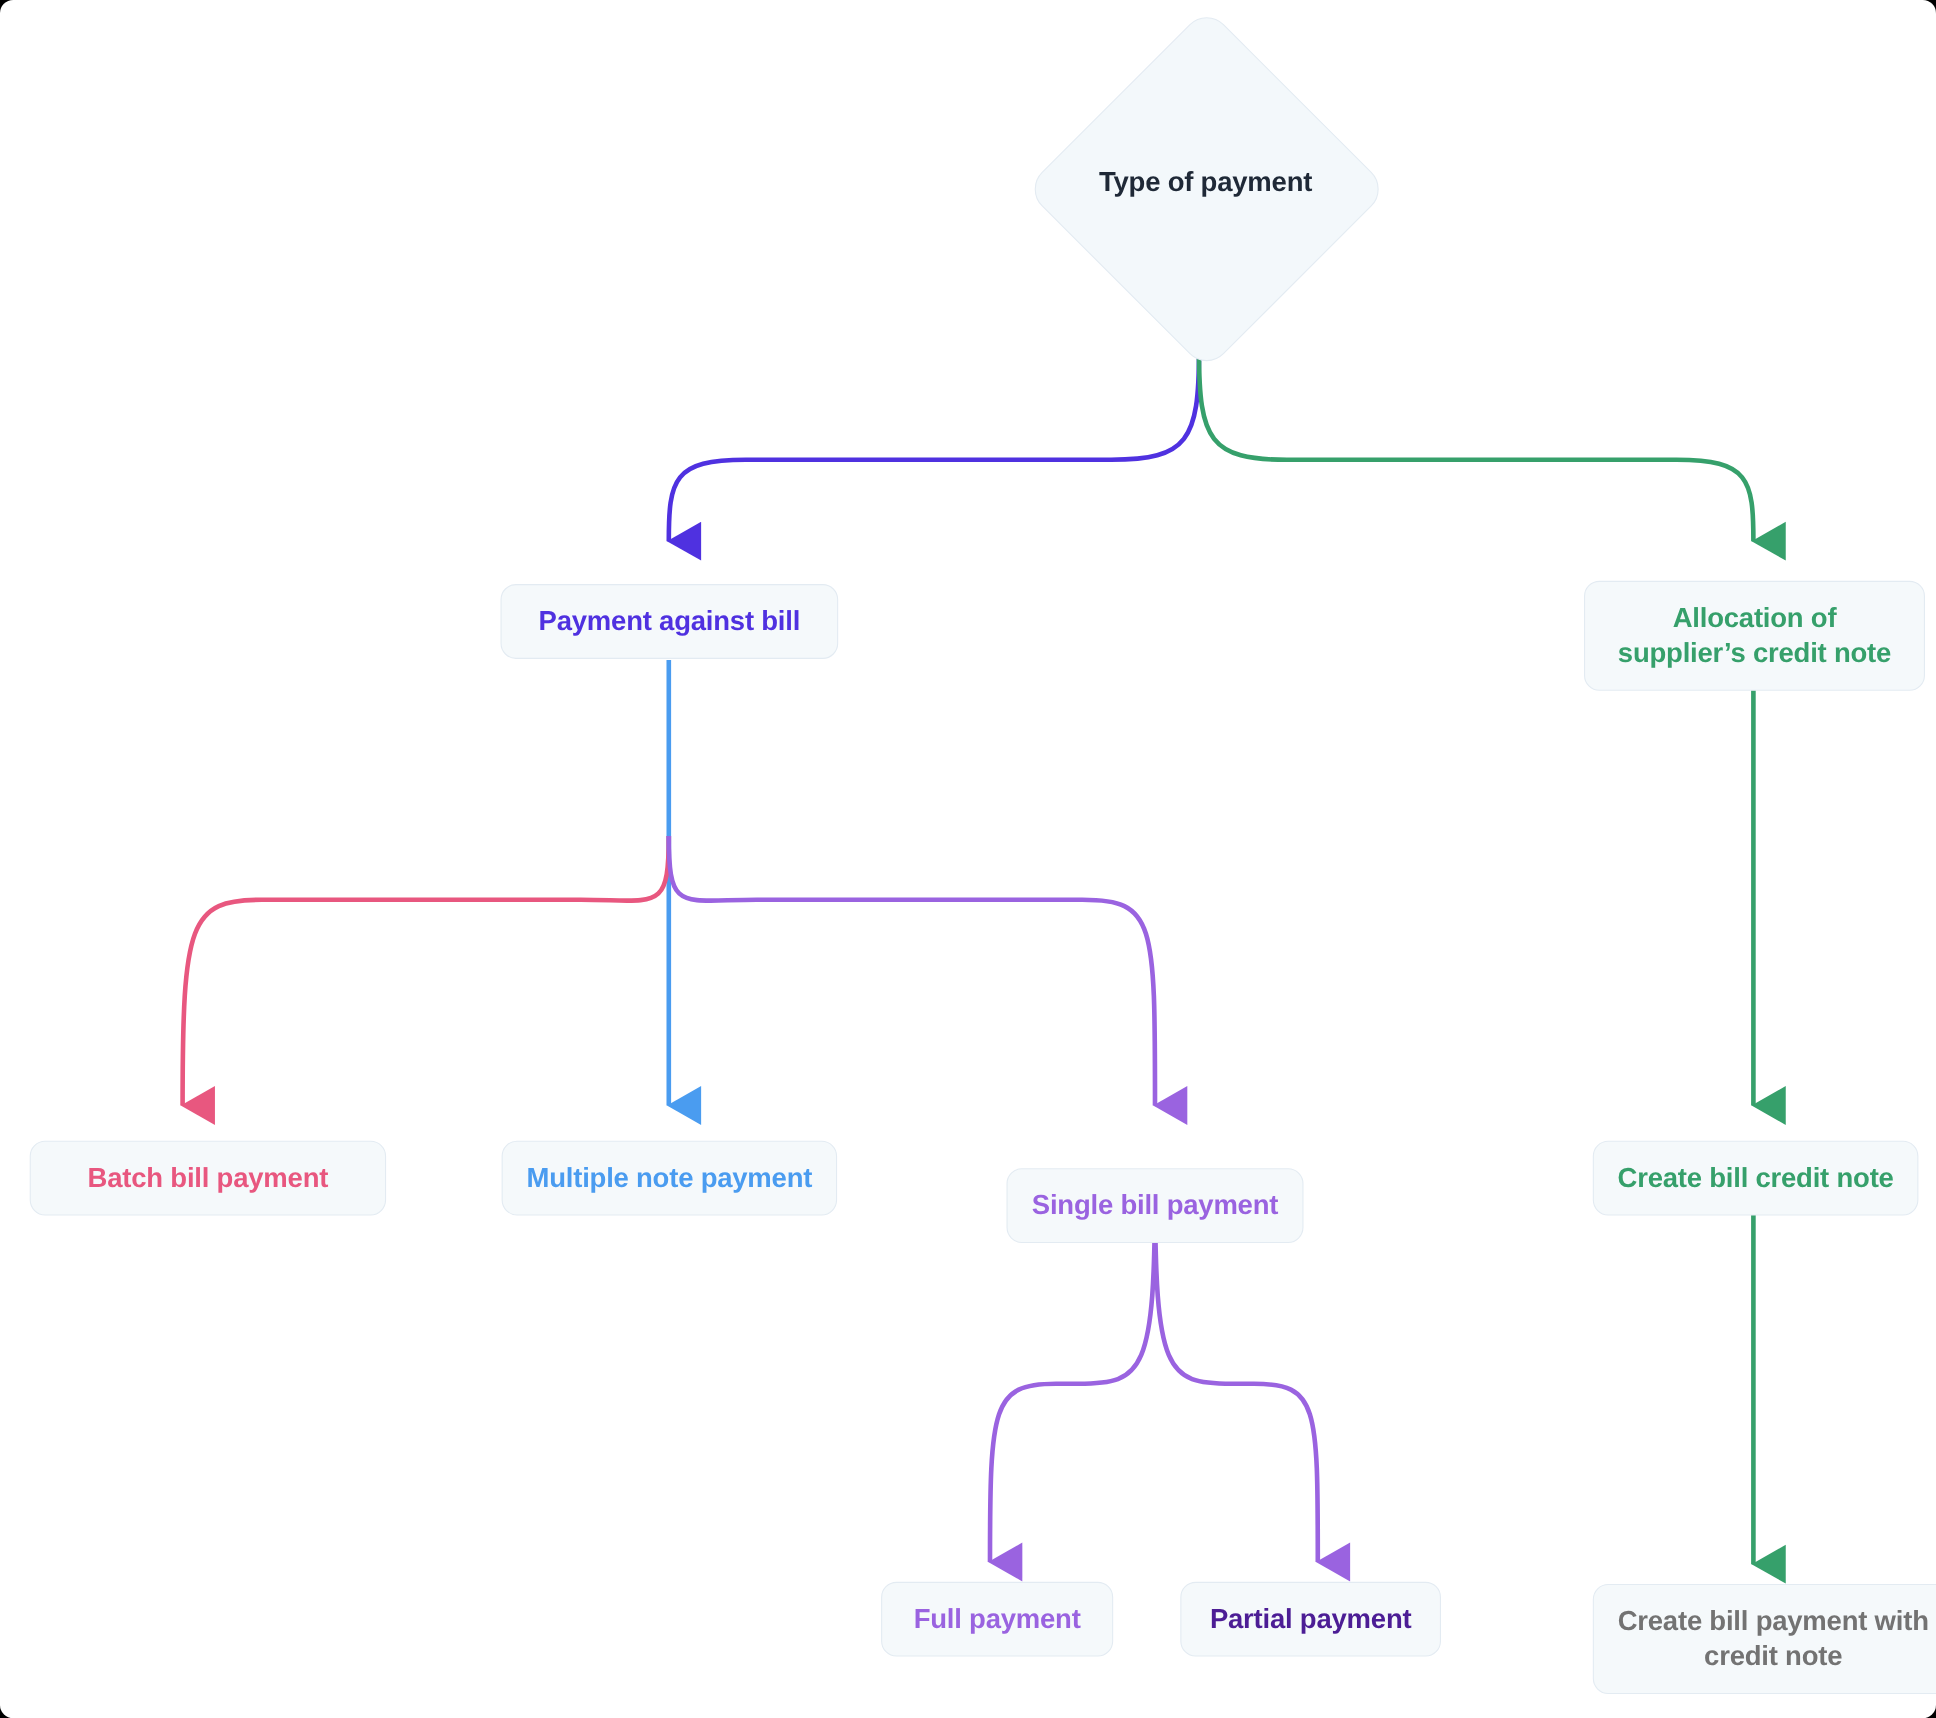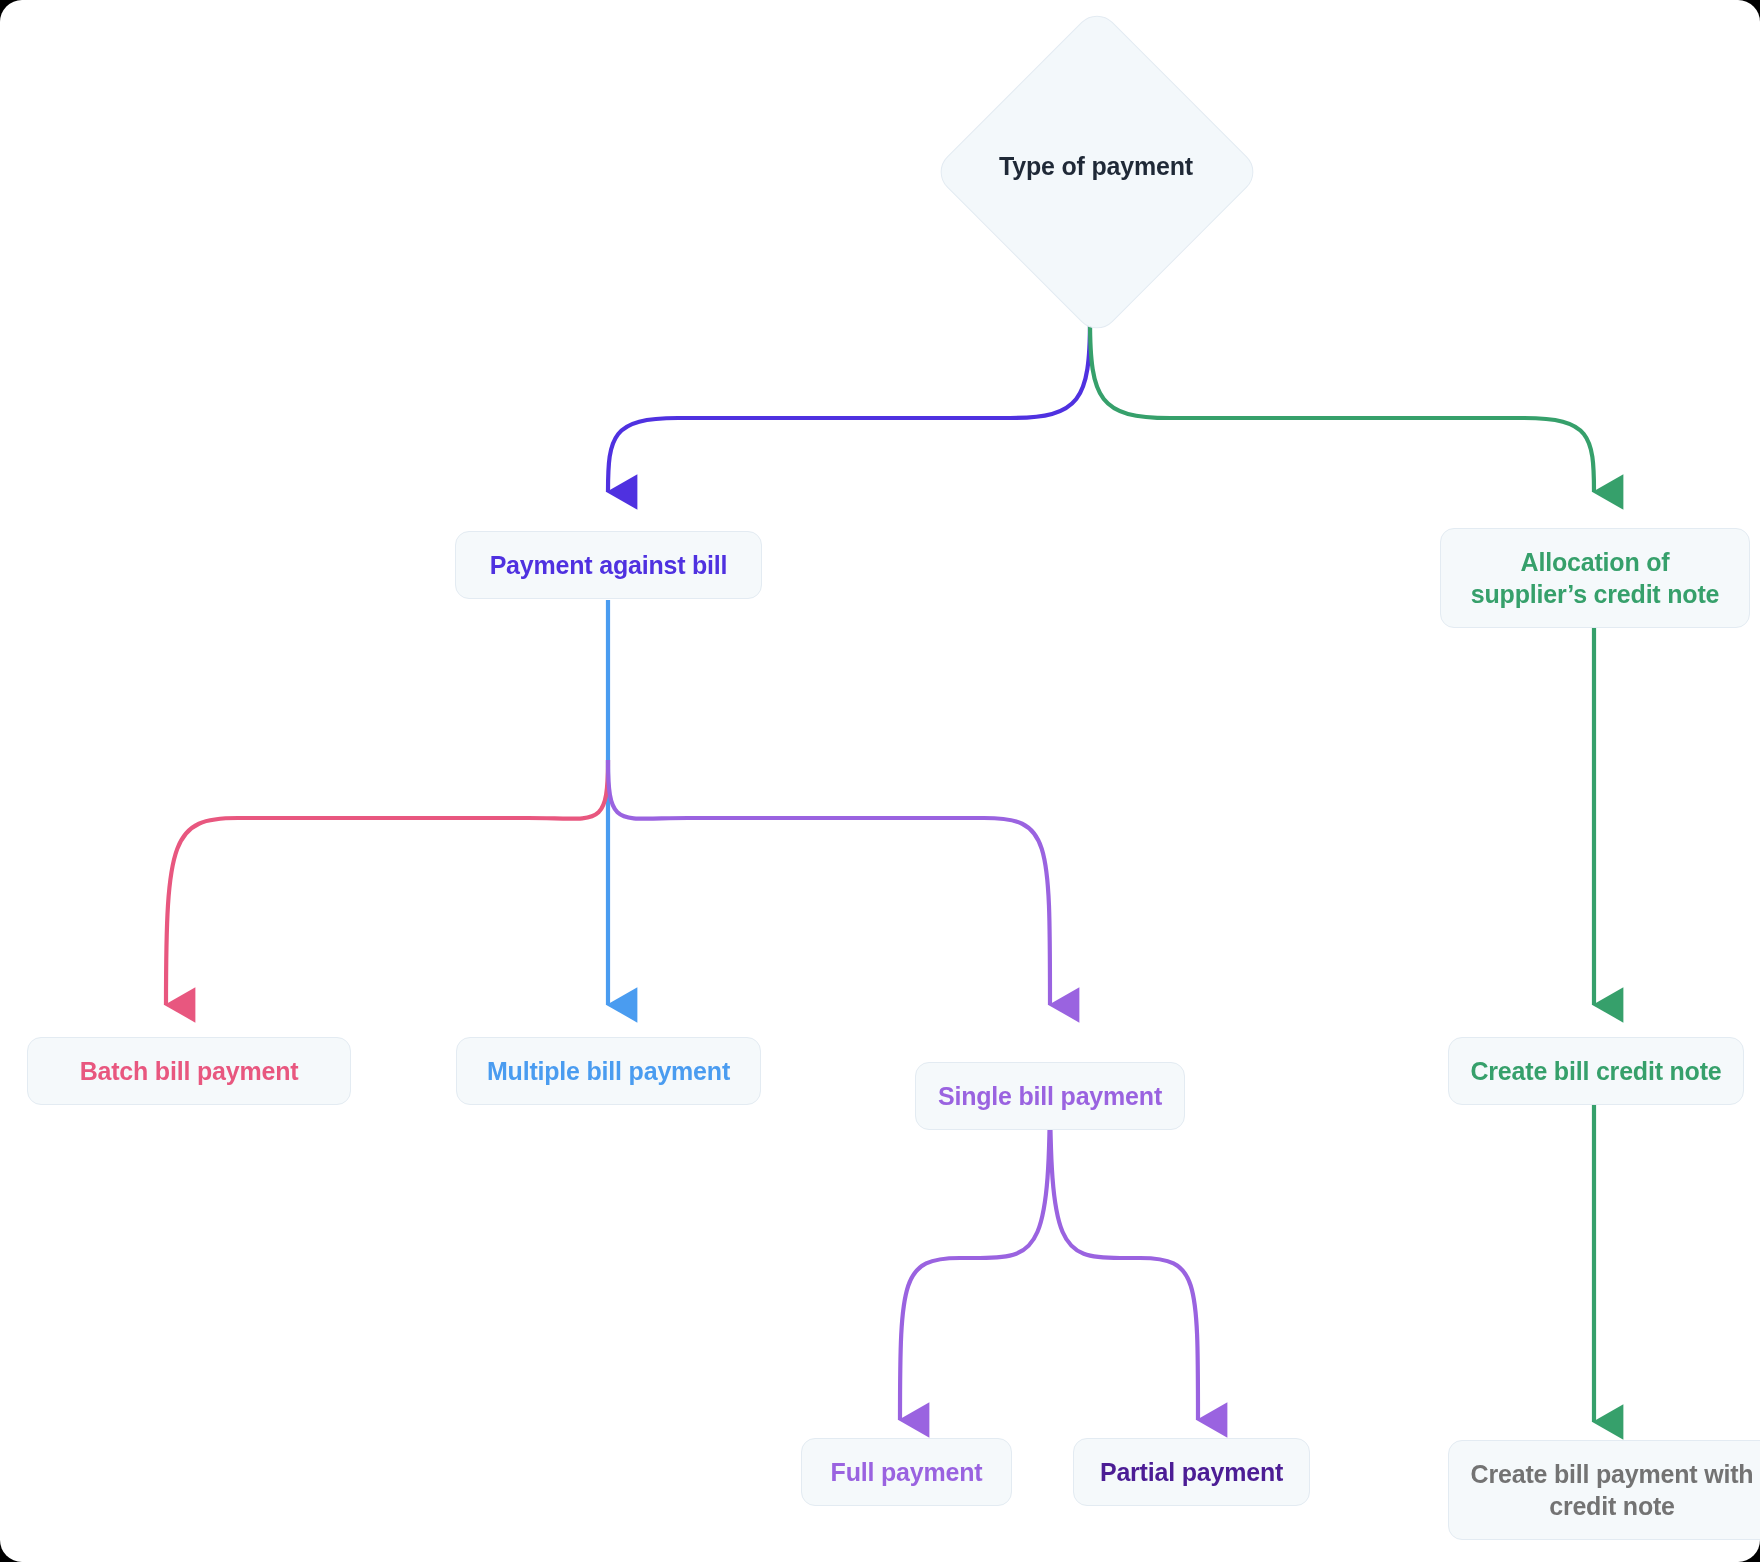--- a/index.html
+++ b/index.html
@@ -11,21 +11,21 @@
     width: 1760px;
     height: 1562px;
     overflow: hidden;
     font-family: "Liberation Sans", sans-serif;
   }
   #page {
     position: relative;
     width: 1760px;
     height: 1562px;
     background: #ffffff;
-    border-radius: 22px;
+    border-radius: 12px;
     overflow: hidden;
   }
   #flow-svg {
     position: absolute;
     left: 0;
     top: 0;
     width: 1760px;
     height: 1562px;
   }
   .node {
@@ -110,21 +110,21 @@
 
   <div class="node-decision" style="left:980px; top:55px;"></div>
   <div class="decision-label" style="left:924px; top:144px; width:344px; height:44px;">Type of payment</div>
 
   <div class="node" style="left:455px; top:531px; width:307px; height:68px; color:#4f31e0;">Payment against bill</div>
 
   <div class="node" style="left:1440px; top:528px; width:310px; height:100px; color:#36a06b;">Allocation of supplier’s credit note</div>
 
   <div class="node" style="left:27px; top:1037px; width:324px; height:68px; color:#e8577f;">Batch bill payment</div>
 
-  <div class="node" style="left:456px; top:1037px; width:305px; height:68px; color:#4a9cf0;">Multiple bill payment</div>
+  <div class="node" style="left:456px; top:1037px; width:305px; height:68px; color:#4a9cf0;">Multiple note payment</div>
 
   <div class="node" style="left:915px; top:1062px; width:270px; height:68px; color:#9a63e0;">Single bill payment</div>
 
   <div class="node" style="left:1448px; top:1037px; width:296px; height:68px; color:#36a06b;">Create bill credit note</div>
 
   <div class="node" style="left:801px; top:1438px; width:211px; height:68px; color:#9a63e0;">Full payment</div>
 
   <div class="node" style="left:1073px; top:1438px; width:237px; height:68px; color:#4c1d95;">Partial payment</div>
 
   <div class="node" style="left:1448px; top:1440px; width:328px; height:100px; color:#737373;">Create bill payment with credit note</div>

